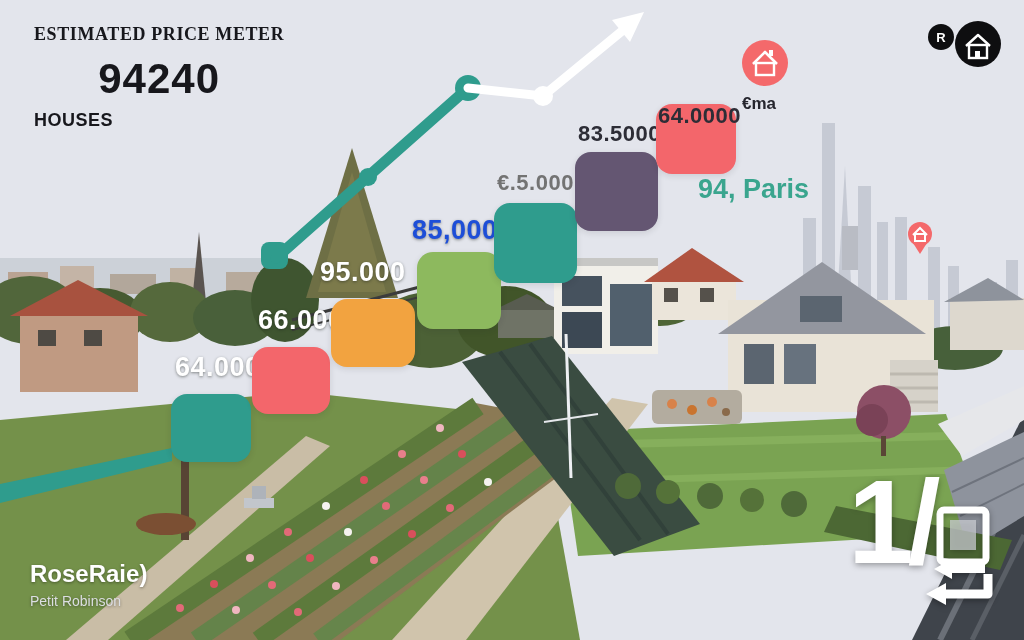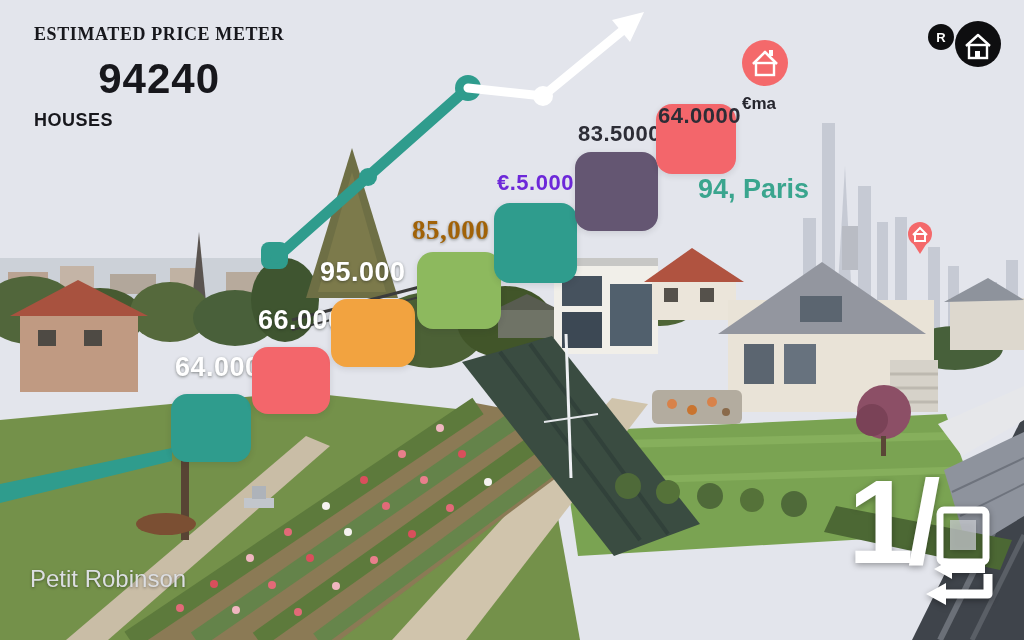--- a/index.html
+++ b/index.html
@@ -19,21 +19,21 @@
   .kicker{font-size:18px;font-weight:700;letter-spacing:.6px;font-family:Liberation Serif, serif;}
   .title{font-size:42px;font-weight:700;letter-spacing:-2px;line-height:1.06;margin-top:12px;}
   .title-line2{letter-spacing:1px;text-align:center;}
   .subtitle{font-size:18px;font-weight:700;letter-spacing:.5px;margin-top:8px;}
   .currency-note{left:742px;top:94px;font-size:17px;font-weight:600;color:#26262e;}
   .paris-note{left:698px;top:174px;font-size:27px;font-weight:700;color:#3aa58e;}
   .house-badge{left:738px;top:36px;}
   .topright{left:904px;top:8px;}
   .footer{left:30px;top:560px;color:#ffffff;}
   .place-name{font-size:24px;font-weight:700;text-shadow:0 1px 3px rgba(0,0,0,.4);}
-  .place-subtitle{font-size:24px;color:#dcdee2;margin-top:5px;text-shadow:0 1px 3px rgba(0,0,0,.4);}
+  .place-subtitle{font-size:14px;color:#dcdee2;margin-top:5px;text-shadow:0 1px 3px rgba(0,0,0,.4);}
   .pagination{left:846px;top:464px;width:178px;height:176px;color:#fff;}
   .page-label{position:absolute;left:2px;top:2px;font-size:118px;font-weight:600;line-height:.95;
               letter-spacing:-6px;text-shadow:0 2px 6px rgba(0,0,0,.35);}
   .pager-icons{position:absolute;left:0;top:0;filter:drop-shadow(0 2px 3px rgba(0,0,0,.35));}
 </style>
 </head>
 <body>
 
 <div class="canvas">
 
@@ -207,23 +207,23 @@
   </svg>
 
   <div id="steps">
       <div class="price-square" style="left: 171px; top: 394px; width: 80px; height: 68px; background: rgb(47, 156, 141);"></div>
       <div class="price-label light" style="left: 175px; top: 352px; color: rgb(255, 255, 255);">64.000</div>
       <div class="price-square" style="left: 252px; top: 347px; width: 78px; height: 67px; background: rgb(243, 102, 107);"></div>
       <div class="price-label light" style="left: 258px; top: 305px; color: rgb(255, 255, 255);">66.000</div>
       <div class="price-square" style="left: 331px; top: 299px; width: 84px; height: 68px; background: rgb(242, 163, 64);"></div>
       <div class="price-label light" style="left: 320px; top: 257px; color: rgb(255, 255, 255);">95.000</div>
       <div class="price-square" style="left: 417px; top: 252px; width: 84px; height: 77px; background: rgb(141, 185, 94);"></div>
-      <div class="price-label light" style="left: 412px; top: 215px; color: #a16207; font-family: Liberation Serif, serif;">85,000</div>
+      <div class="price-label light" style="left: 412px; top: 215px; color: #1d4ed8;">85,000</div>
       <div class="price-square" style="left: 494px; top: 203px; width: 83px; height: 80px; background: rgb(47, 156, 141);"></div>
-      <div class="price-label dark" style="left: 497px; top: 170px; color: #6d28d9;">€.5.000</div>
+      <div class="price-label dark" style="left: 497px; top: 170px; color: #737373;">€.5.000</div>
       <div class="price-square" style="left: 575px; top: 152px; width: 83px; height: 79px; background: rgb(100, 86, 114);"></div>
       <div class="price-label dark" style="left: 578px; top: 121px; color: rgb(45, 45, 54);">83.5000</div>
       <div class="price-square" style="left: 656px; top: 104px; width: 80px; height: 70px; background: rgb(243, 102, 107);"></div>
       <div class="price-label dark" style="left: 658px; top: 70px; color: rgb(45, 45, 54); margin-top: 33px;">64.0000</div>
     </div>
 
   <div class="overlay header">
     <div class="kicker">ESTIMATED PRICE METER</div>
     <div class="title">
       <div class="title-line2">94240</div>
@@ -251,20 +251,21 @@
       <g>
         <circle cx="74" cy="36" r="23" fill="#0e0e10"></circle>
         <polyline points="62,38 74,27 86,38" stroke="#ffffff" stroke-width="2.4" fill="none" stroke-linejoin="round"></polyline>
         <rect x="65" y="37" width="18" height="13" fill="none" stroke="#ffffff" stroke-width="2.4"></rect>
         <rect x="71" y="43" width="5" height="7" fill="#ffffff"></rect>
       </g>
     </svg>
   </div>
 
   <div class="overlay footer">
+    <div class="place-name">RoseRaie)</div>
     <div class="place-subtitle">Petit Robinson</div>
   </div>
 
   <div class="overlay pagination">
     <svg class="pager-icons" width="178" height="176" viewBox="0 0 178 176">
       <g>
         <rect x="94" y="46" width="46" height="52" rx="4" fill="none" stroke="#ffffff" stroke-width="7"></rect>
         <rect x="104" y="56" width="26" height="30" fill="#c9ccd2" opacity="0.75"></rect>
       </g>
       <g>

